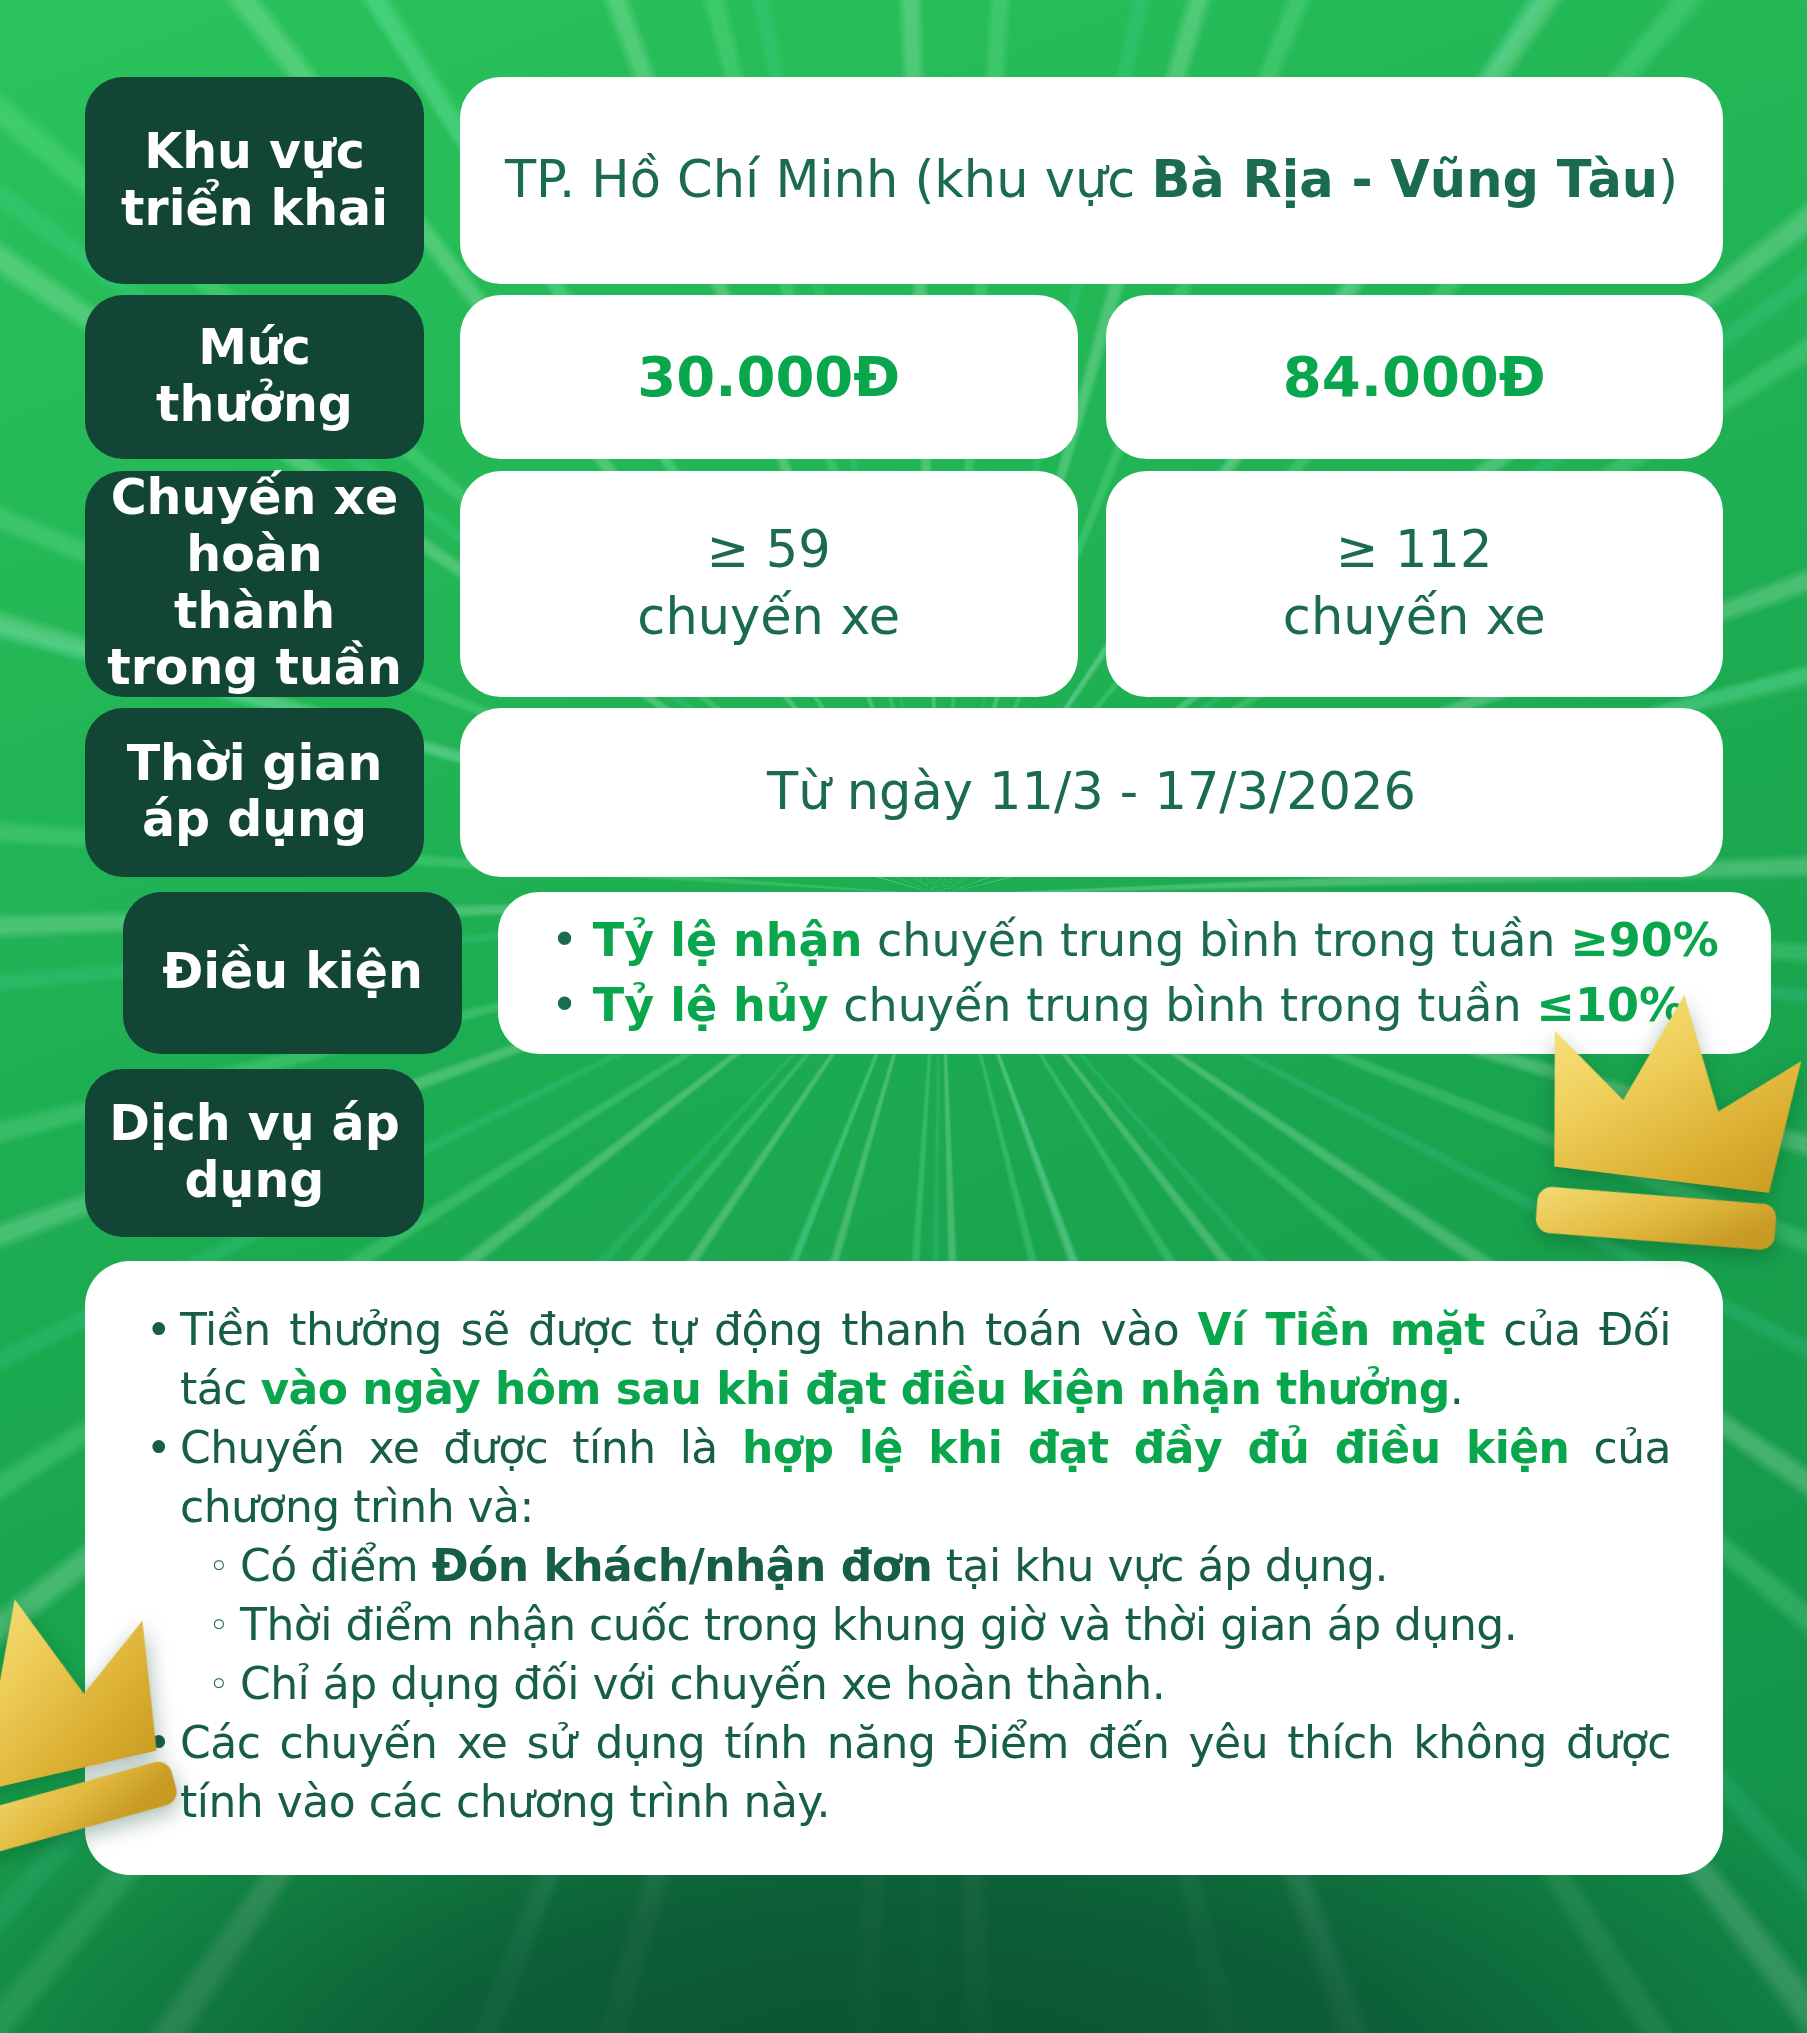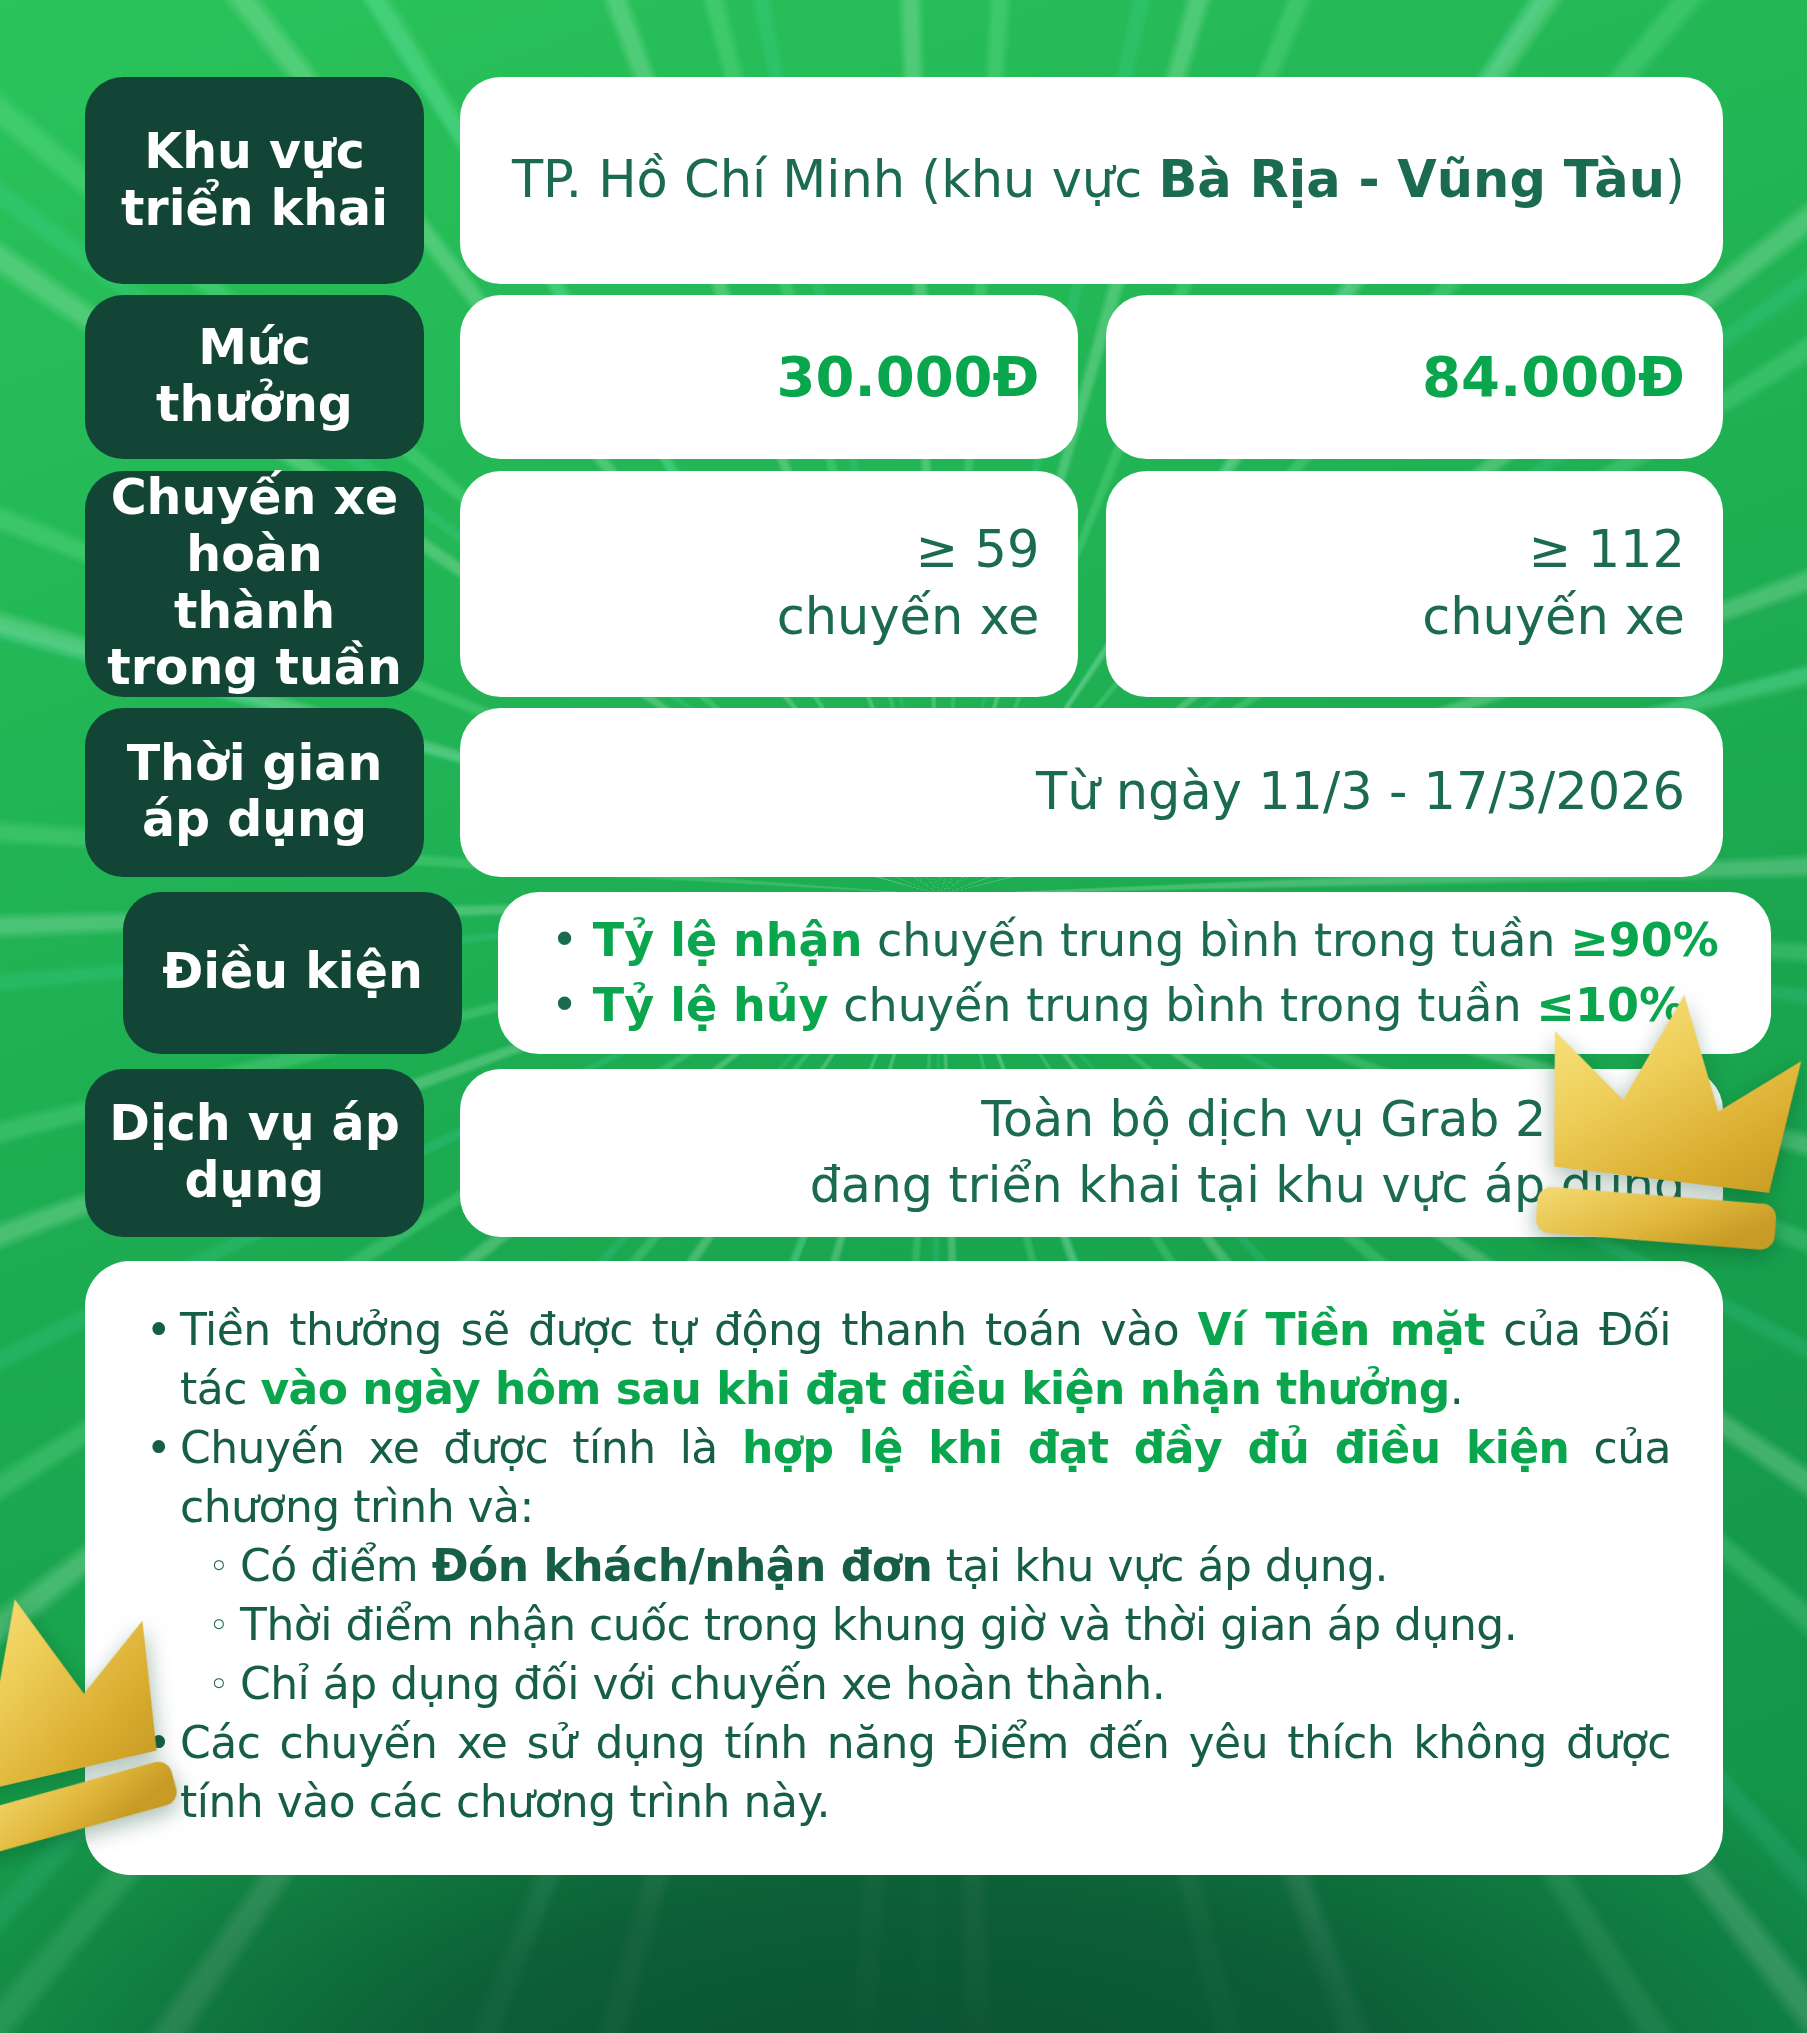--- a/index.html
+++ b/index.html
@@ -60,21 +60,21 @@
     display:flex;align-items:center;justify-content:center;
     text-align:center;
     color:#ffffff;font-weight:700;font-size:49px;line-height:1.16;
     padding:9.4px 15px;
   }
   .value-area{flex:1;display:flex;gap:28px;}
   .cell{
     flex:1;
     background:#ffffff;
     border-radius:41px;
-    display:flex;flex-direction:column;align-items:flex-end;justify-content:center;
+    display:flex;flex-direction:column;align-items:center;justify-content:center;
     text-align:center;
     color:var(--cell-text);
     font-size:51px;line-height:1.3;
     padding:11.3px 38px;
   }
   .cell .b{font-weight:700;}
   .cell .g{color:var(--accent);}
   .money{font-size:56px;font-weight:700;color:var(--accent);}
   .two-line .l1,.two-line .l2{display:block;}
   .cond-cell{
@@ -177,26 +177,20 @@
         <div class="cell cond-cell">
           <span class="cond-line"><span>• </span><span class="b g">Tỷ lệ nhận</span><span> chuyến trung bình trong tuần </span><span class="b g">≥90%</span></span>
           <span class="cond-line"><span>• </span><span class="b g">Tỷ lệ hủy</span><span> chuyến trung bình trong tuần </span><span class="b g">≤10%</span></span>
         </div>
       </div>
     </div>
 
     <div class="row r6">
       <div class="label-box">
         <span>Dịch vụ áp dụng</span>
-      </div>
-      <div class="value-area">
-        <div class="cell">
-          <span class="svc-line">Toàn bộ dịch vụ Grab 2 bánh</span>
-          <span class="svc-line">đang triển khai tại khu vực áp dụng</span>
-        </div>
       </div>
     </div>
 
     <div class="terms-box">
         <div class="term">
           <span class="marker">•</span>
           <div class="term-body"><span>Tiền thưởng sẽ được tự động thanh toán vào </span><span class="b g">Ví Tiền mặt</span><span> của Đối tác </span><span class="b g">vào ngày hôm sau khi đạt điều kiện nhận thưởng</span><span>.</span></div>
         </div>
         <div class="term">
           <span class="marker">•</span>

